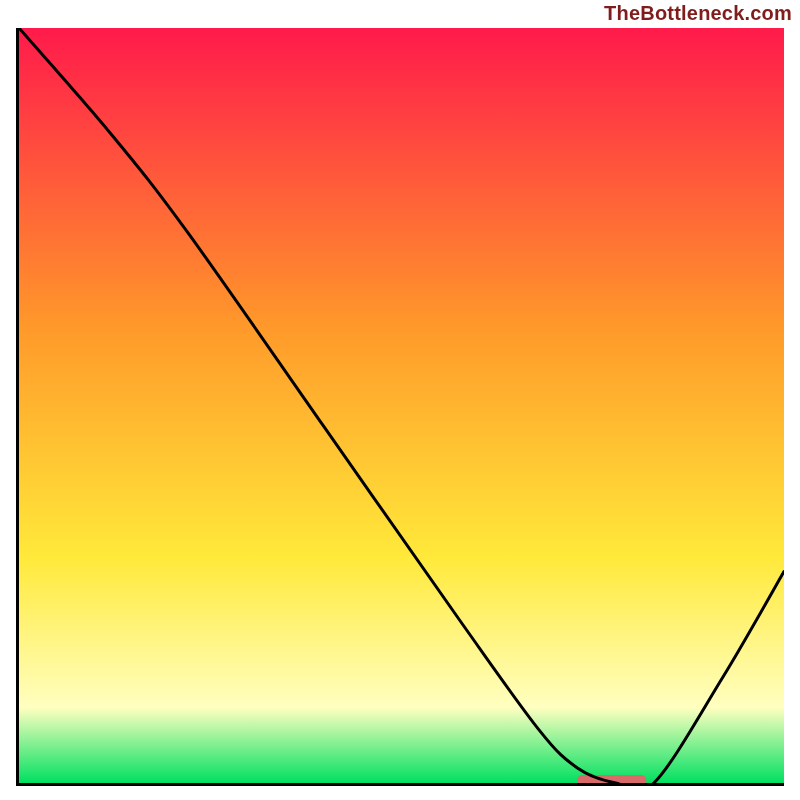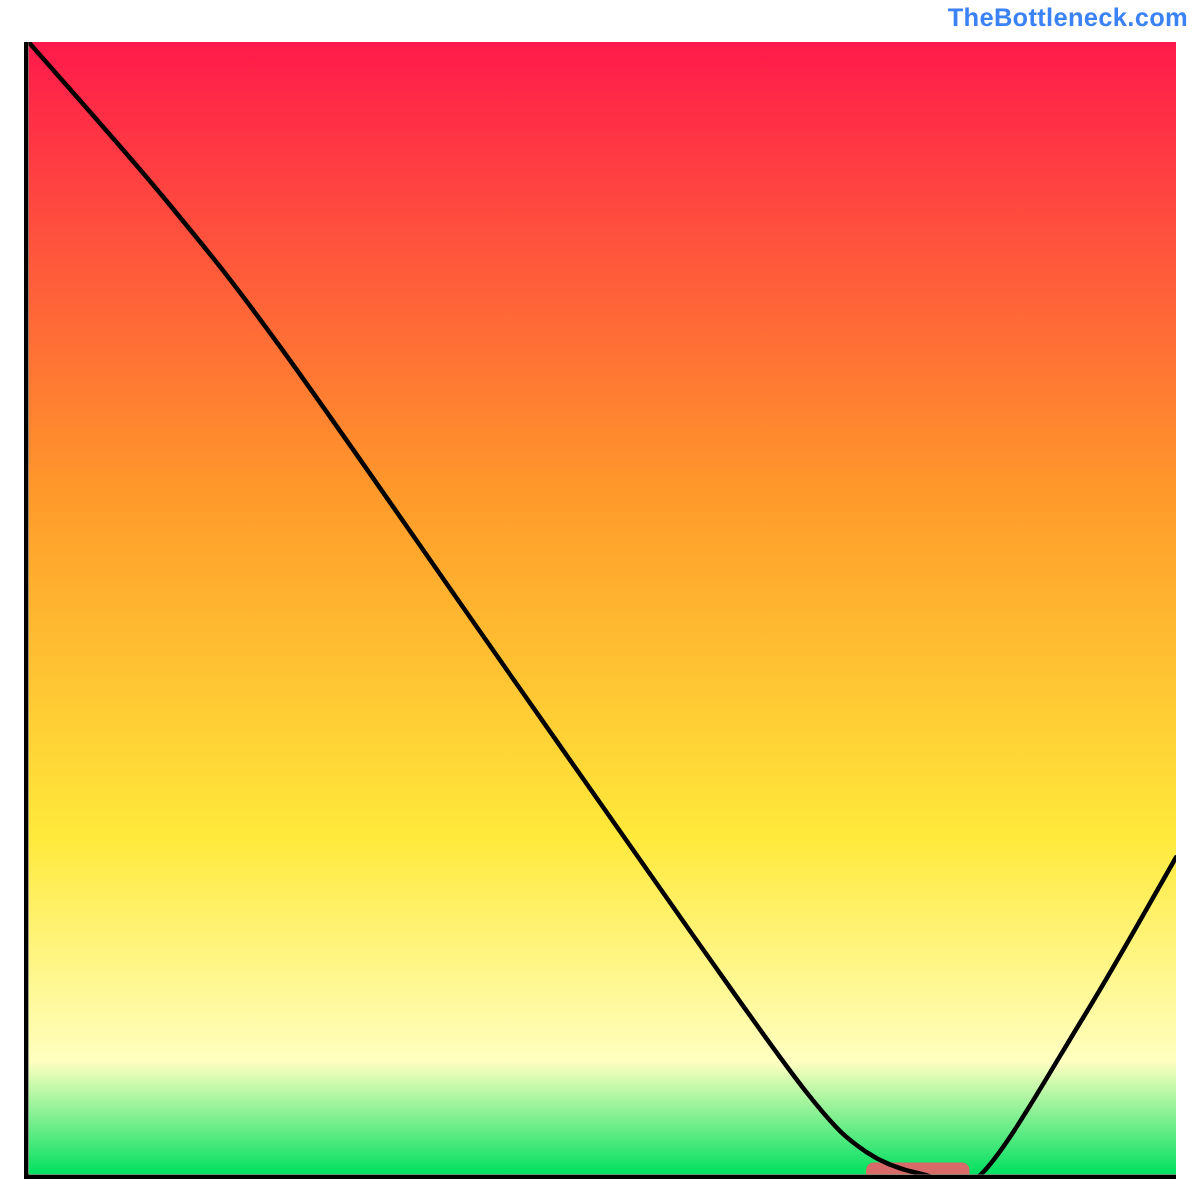--- a/index.html
+++ b/index.html
@@ -13,23 +13,23 @@
   .canvas {
     position: relative;
     width: 800px;
     height: 800px;
     background: #ffffff;
   }
   .watermark {
     position: absolute;
     top: 2px;
     right: 8px;
-    font-size: 17px;
+    font-size: 20px;
     font-weight: 600;
-    color: #3b82f6;
+    color: #7f1d1d;
     letter-spacing: 0.2px;
   }
   .plot-frame {
     position: absolute;
     left: 16px;
     top: 28px;
     width: 768px;
     height: 758px;
     border-left: 3px solid #000;
     border-bottom: 3px solid #000;

